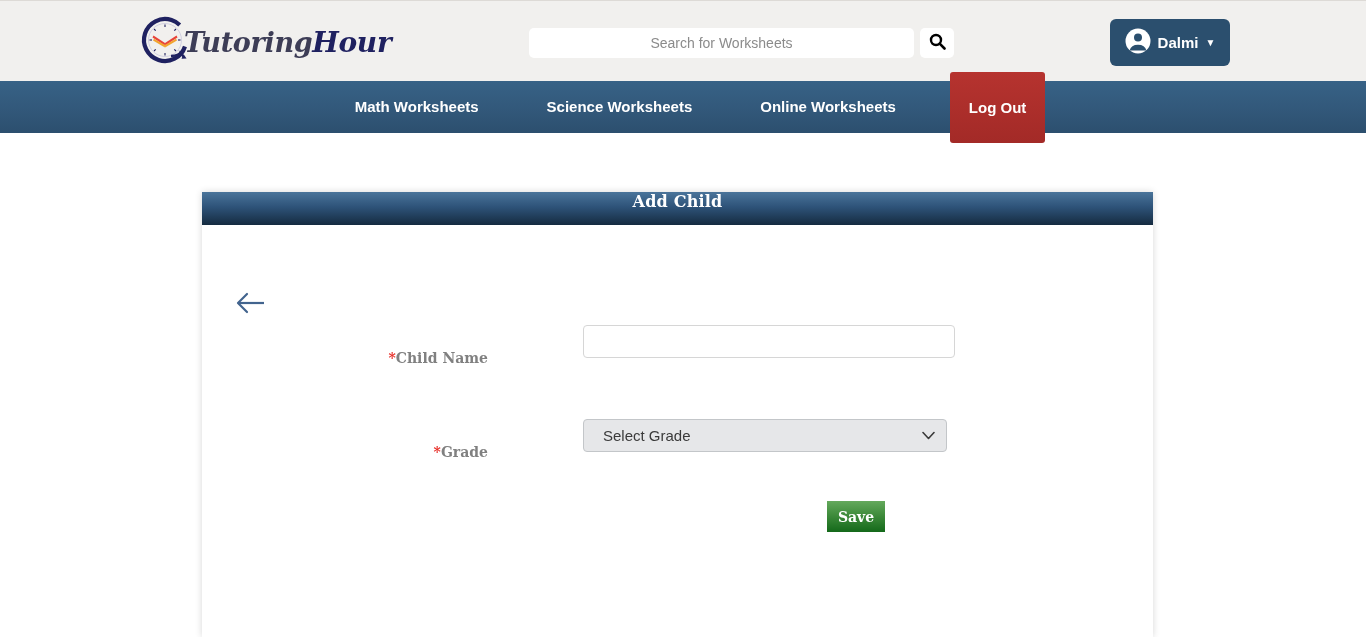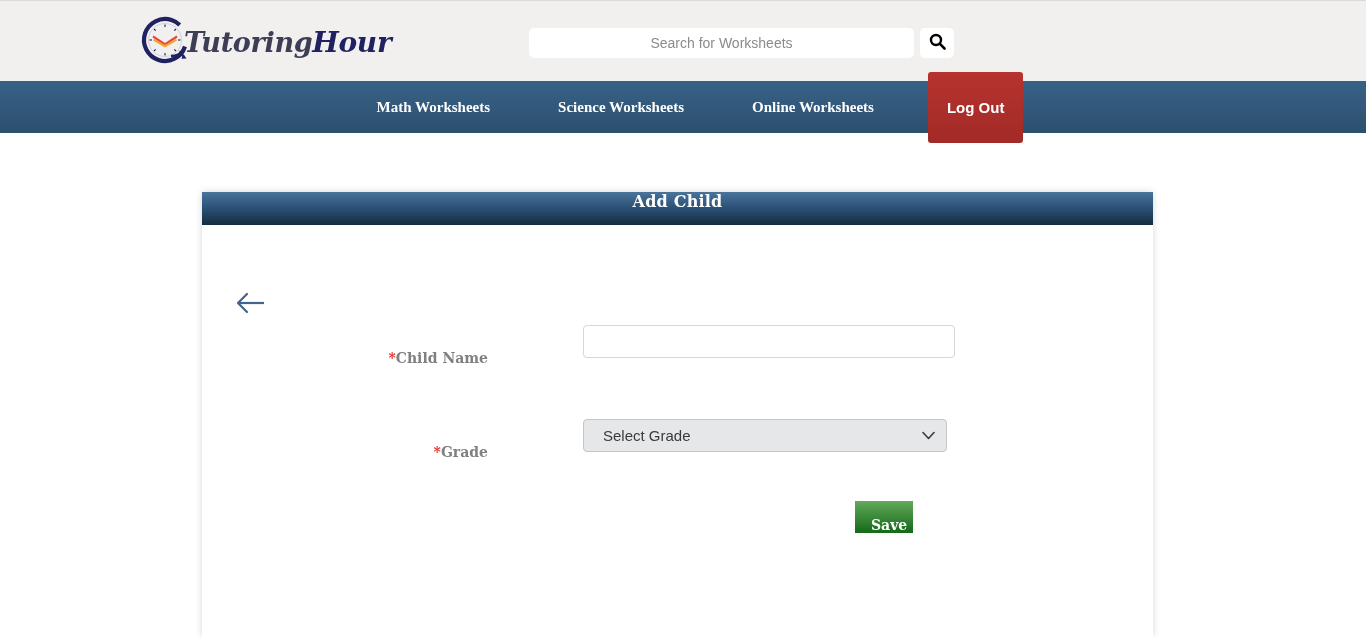--- a/index.html
+++ b/index.html
@@ -85,21 +85,21 @@
     position: absolute; left: 0; top: 81px;
     width: 1366px; height: 52px;
     background: linear-gradient(to bottom, #376286 0%, #32587a 55%, #2c4f6e 100%);
     display: flex; align-items: center; justify-content: center;
   }
   #nav-items { display: flex; align-items: center; gap: 0px; }
   .nav-item {
     color: #ffffff;
     font-size: 15px;
     font-weight: bold;
-    font-family: Liberation Serif, serif;
+    font-family: Liberation Sans, sans-serif;
     padding: 16px 34px;
     cursor: pointer;
     white-space: nowrap;
     text-decoration: none;
     line-height: 52px;
     text-align: right;
   }
   #logout-btn {
     margin-left: 20px;
     background: linear-gradient(to bottom, #b6332f 0%, #a32a27 100%);
@@ -193,30 +193,30 @@
   #grade-select-wrap { position: relative; display: inline-block; }
   #grade-caret {
     position: absolute; right: 12px; top: 50%;
     transform: translateY(-50%);
     pointer-events: none;
     color: #444;
     font-size: 12px;
   }
 
   #save-btn {
-    position: absolute; left: 653px; top: 276px;
+    position: absolute; left: 625px; top: 276px;
     width: 58px; height: 31px;
     background: linear-gradient(to bottom, #64a95c 0%, #3f8c3c 45%, #14691a 100%);
     border: none;
     color: #ffffff;
     font-family: "DejaVu Serif", serif;
     font-weight: bold;
     font-size: 14px;
     cursor: pointer;
-    padding: 16px;
+    padding: 8px;
   }
 
   
   #label-childname { position: relative; top: 16px; }
   #label-grade { position: relative; top: 16px; }
 </style>
 </head>
 <body>
 
 <div id="top-header">
@@ -253,20 +253,31 @@
     <button id="search-btn">
       <span>
         <svg width="17" height="17" viewBox="0 0 17 17">
           <circle cx="7" cy="7" r="5" fill="none" stroke="#000" stroke-width="2.4"></circle>
           <line x1="10.7" y1="10.7" x2="15.5" y2="15.5" stroke="#000" stroke-width="2.6" stroke-linecap="round"></line>
         </svg>
       </span>
     </button>
   </div>
 
+  <div id="account-btn">
+    <span>
+      <svg width="26" height="26" viewBox="0 0 26 26">
+        <circle cx="13" cy="13" r="12.5" fill="#ffffff"></circle>
+        <circle cx="13" cy="9.6" r="4" fill="#2b4f6e"></circle>
+        <path d="M4.6 22.5 a8.6 7.4 0 0 1 16.8 0 Z" fill="#2b4f6e"></path>
+      </svg>
+    </span>
+    <span id="account-name">Dalmi</span>
+    <span id="account-caret">▼</span>
+  </div>
 </div>
 
 <div id="navbar">
   <div id="nav-items">
     <a class="nav-item">Math Worksheets</a>
     <a class="nav-item">Science Worksheets</a>
     <a class="nav-item">Online Worksheets</a>
     <button id="logout-btn">Log Out</button>
   </div>
 </div>

